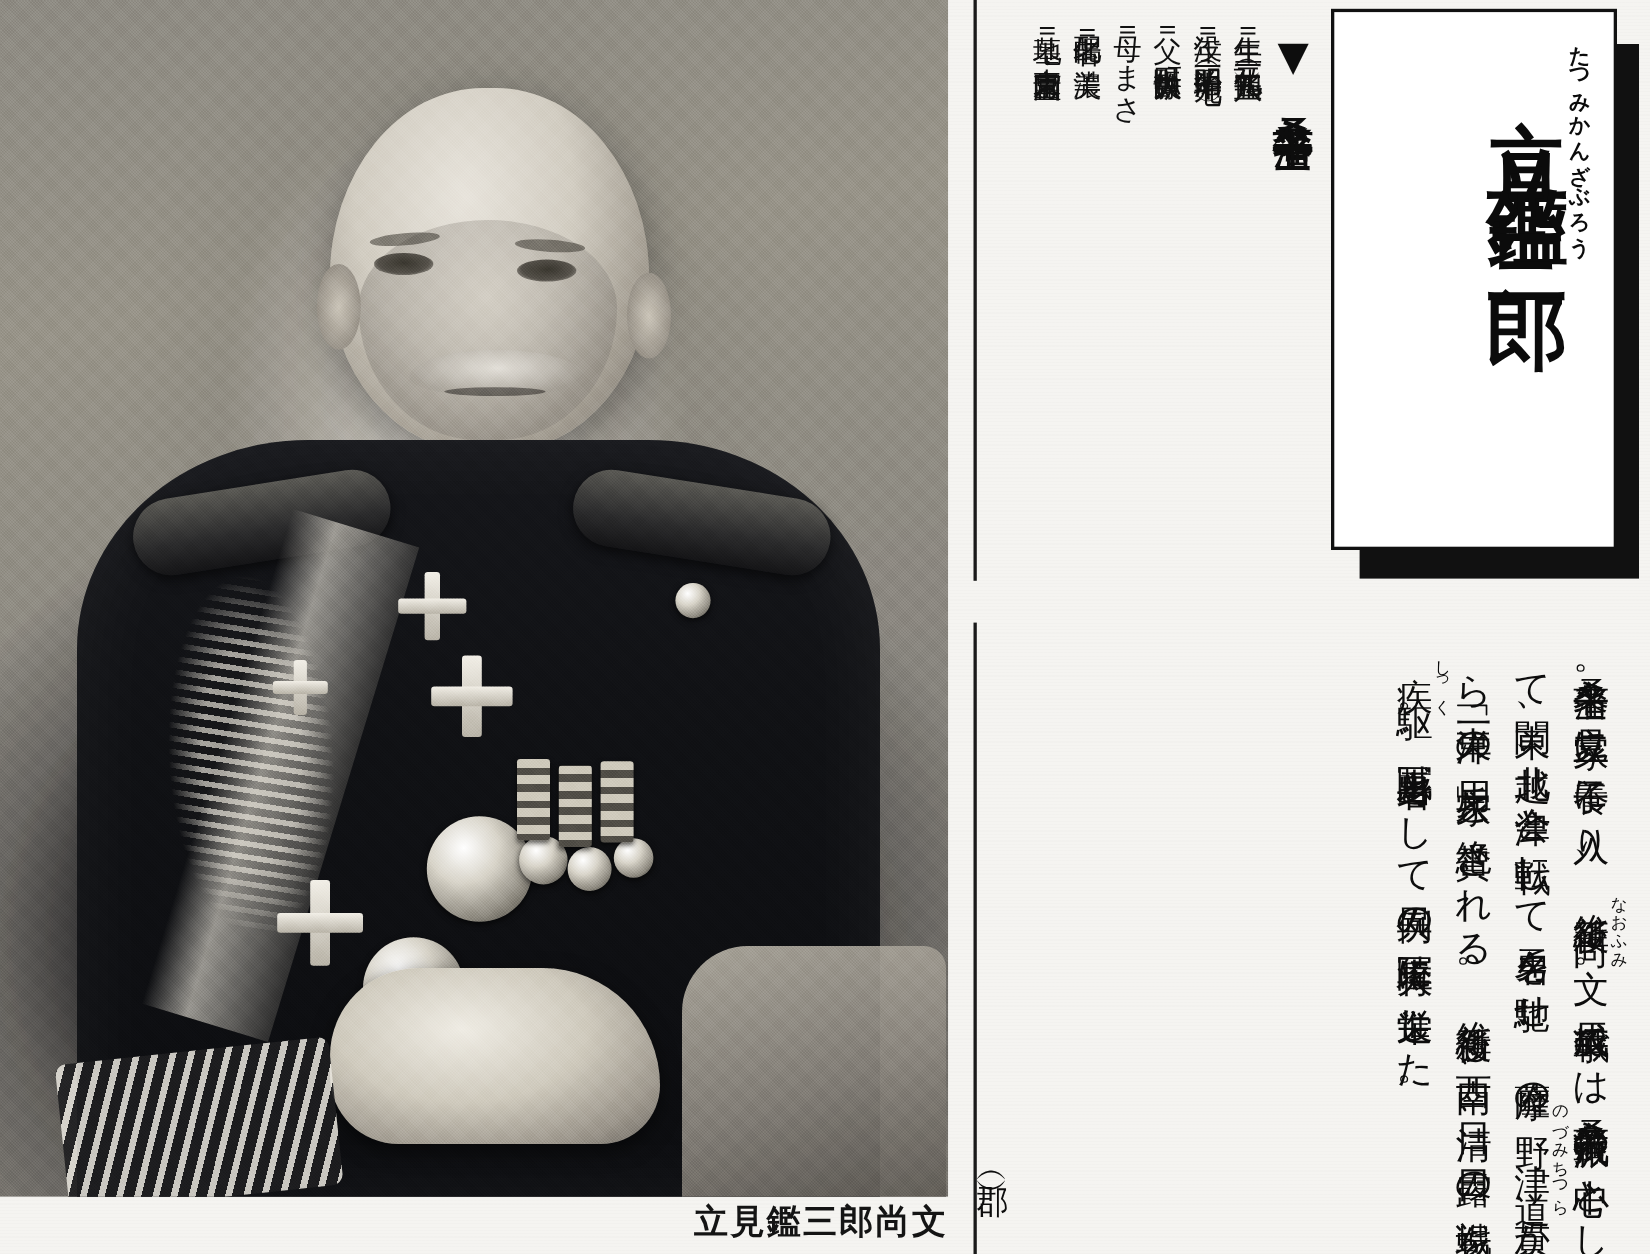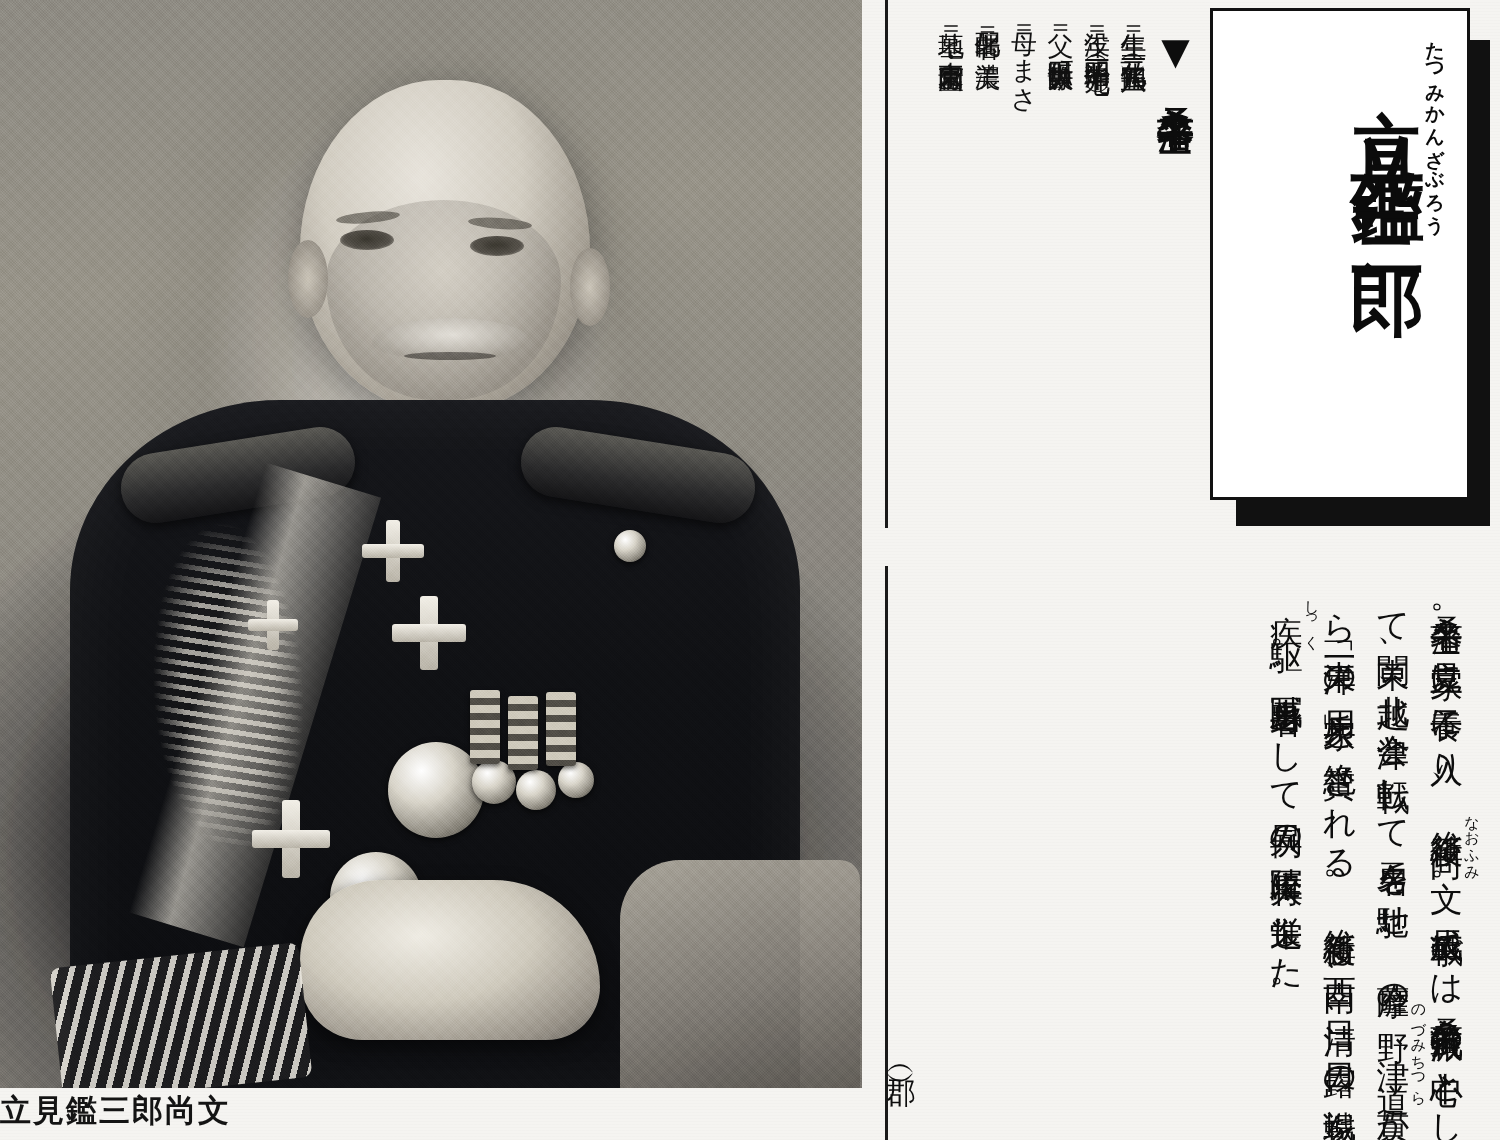--- a/index.html
+++ b/index.html
@@ -199,21 +199,21 @@
     border-radius: 60px 20px 0 0;
     opacity: 0.9;
   }
 
   
   .photo-caption {
     position: absolute;
     left: 0;
     top: 1090px;
     width: 862px;
-    text-align: left;
+    text-align: right;
     font-size: 31px;
     letter-spacing: 2px;
     font-weight: 700;
     font-family: "DejaVu Sans", "Liberation Sans", sans-serif;
     color: #141414;
   }
 
   
   .rule {
     position: absolute;

